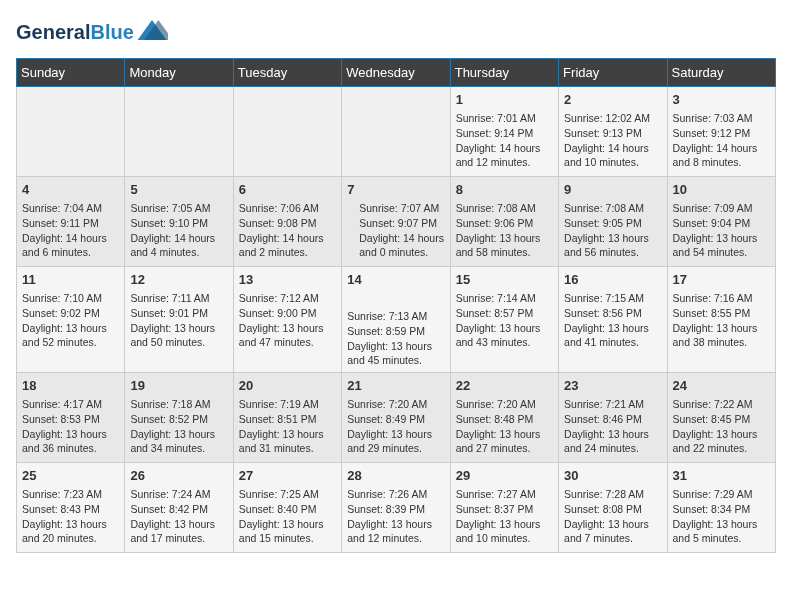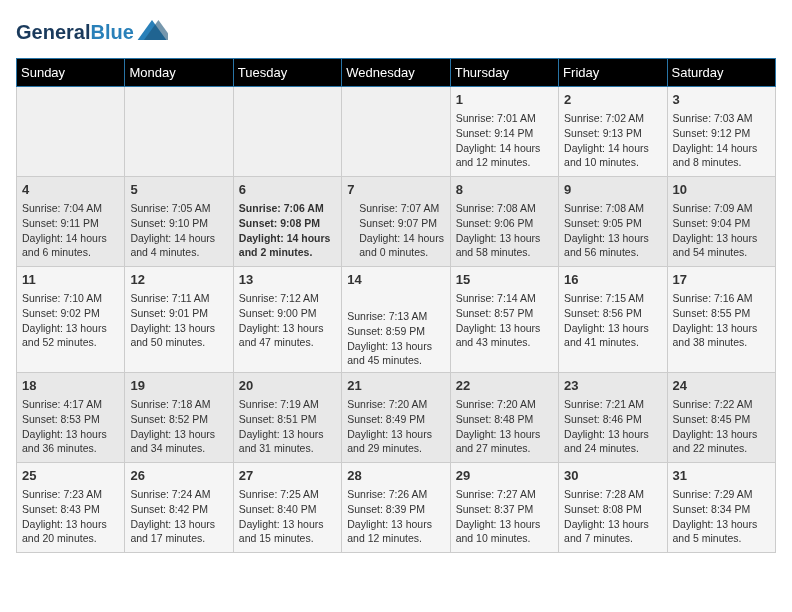--- a/index.html
+++ b/index.html
@@ -45,21 +45,21 @@
     .location {
       font-size: 16px;
       color: #555;
     }
     table {
       width: 100%;
       border-collapse: collapse;
       font-size: 11px;
     }
     thead tr {
-      background-color: #000000;
+      background-color: #404040;
       color: #fff;
       margin-top: 32px;
     }
     thead th {
       padding: 6px 4px;
       text-align: left;
       font-size: 13px;
       font-weight: normal;
       border: 1px solid #2874a6;
     }
@@ -136,21 +136,21 @@
         <td class="empty-cell"></td>
         <td>
           <span class="day-num">1</span>
           <div style="white-space: pre-line;">Sunrise: 7:01 AM
 Sunset: 9:14 PM
 Daylight: 14 hours
 and 12 minutes.</div>
         </td>
         <td>
           <span class="day-num">2</span>
-          <div style="white-space: pre-line;">Sunrise: 7:02 AM
+          <div style="white-space: pre-line;">Sunrise: 12:02 AM
 Sunset: 9:13 PM
 Daylight: 14 hours
 and 10 minutes.</div>
         </td>
         <td>
           <span class="day-num">3</span>
           <div style="white-space: pre-line;">Sunrise: 7:03 AM
 Sunset: 9:12 PM
 Daylight: 14 hours
 and 8 minutes.</div>
@@ -166,21 +166,21 @@
         </td>
         <td>
           <span class="day-num">5</span>
           <div style="white-space: pre-line;">Sunrise: 7:05 AM
 Sunset: 9:10 PM
 Daylight: 14 hours
 and 4 minutes.</div>
         </td>
         <td>
           <span class="day-num">6</span>
-          <div style="white-space: pre-line; font-weight: bold;">Sunrise: 7:06 AM
+          <div style="white-space: pre-line;">Sunrise: 7:06 AM
 Sunset: 9:08 PM
 Daylight: 14 hours
 and 2 minutes.</div>
         </td>
         <td>
           <span class="day-num">7</span>
           <div style="white-space: pre-line; margin-left: 12px;">Sunrise: 7:07 AM
 Sunset: 9:07 PM
 Daylight: 14 hours
 and 0 minutes.</div>

